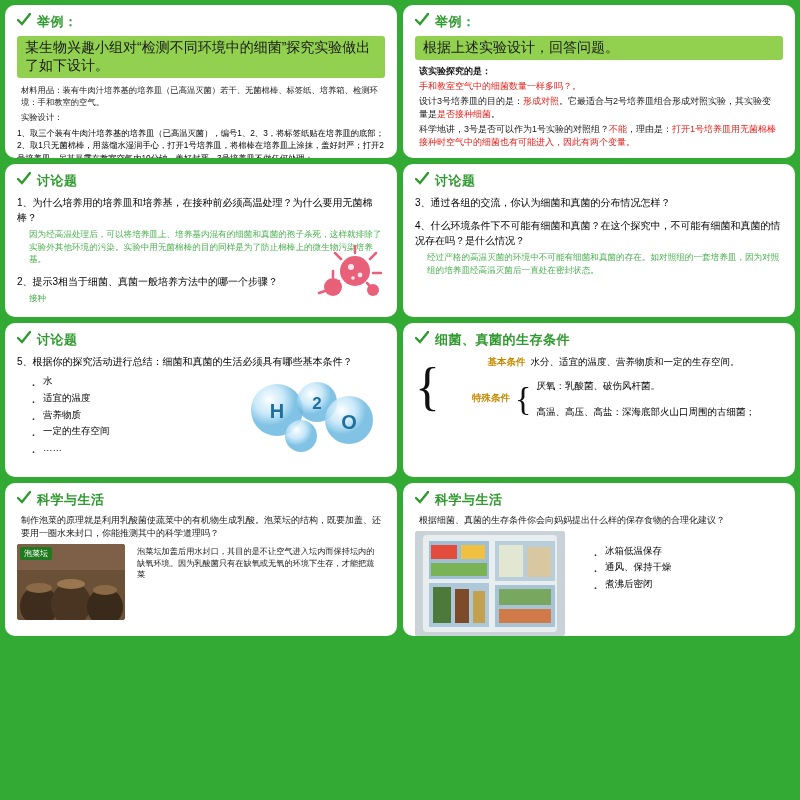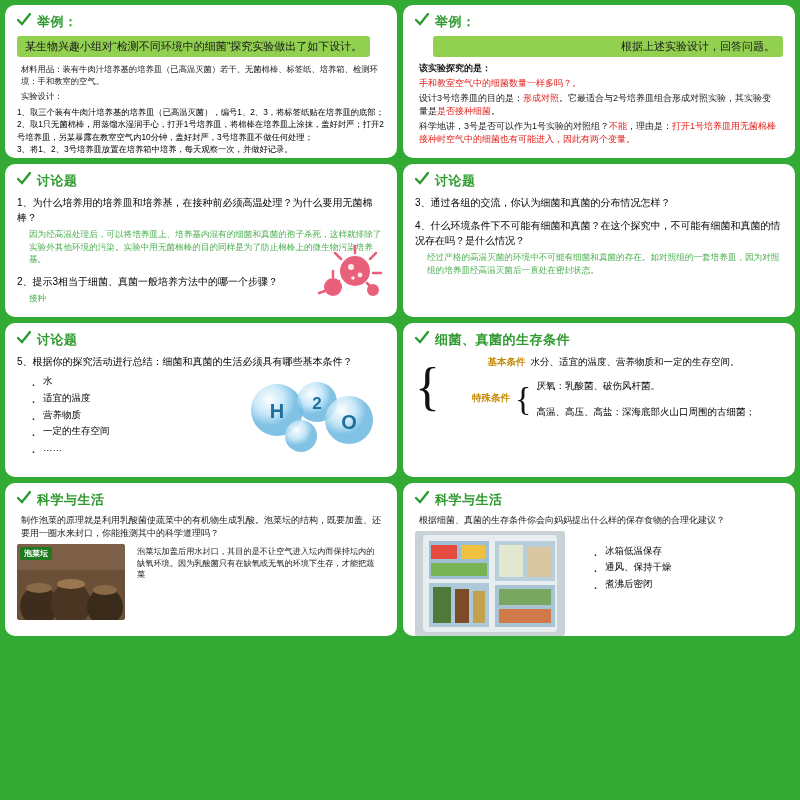--- a/index.html
+++ b/index.html
@@ -40,26 +40,26 @@
   .card-title {
     color: #2f9a2f;
     font-weight: bold;
     font-size: 13px;
     letter-spacing: 0.5px;
   }
   .banner {
     display: inline-block;
     background: #92d050;
     color: #1a1a1a;
-    font-size: 11px;
+    font-size: 14px;
     padding: 3px 8px;
     border-radius: 3px;
     margin-bottom: 5px;
   }
-  .banner.center { display: block; text-align: right; margin-left: 18px; }
+  .banner.center { display: block; text-align: left; }
   .txt {
     font-size: 9px;
     line-height: 1.45;
     color: #1a1a1a;
     margin: 2px 4px;
   }
   .txt.small { font-size: 8.3px; line-height: 1.4; }
   .red { color: #e2211c; }
   .bold { font-weight: bold; }
   .qa { font-size: 10px; line-height: 1.5; margin: 3px 0; }
@@ -90,21 +90,21 @@
     position: absolute; right: 8px; bottom: 14px;
     width: 150px; height: 95px;
   }
   .virus {
     position: absolute; right: 10px; bottom: 12px;
     width: 72px; height: 64px;
   }
   .jar-img {
     width: 108px; height: 76px; border-radius: 3px;
     background: linear-gradient(#8a6a46, #5d4228);
-    position: relative; overflow: hidden; flex: 0 0 108px; font-weight: bold;
+    position: relative; overflow: hidden; flex: 0 0 108px;
   }
   .tag {
     position: absolute; top: 3px; left: 3px;
     background: #1f7a1f; color: #fff; font-size: 8px;
     padding: 1px 4px; border-radius: 2px; z-index: 3;
   }
   .fridge-img {
     width: 150px; height: 105px; border-radius: 3px;
     background: #d8dee2; position: relative; overflow: hidden;
     flex: 0 0 150px;

